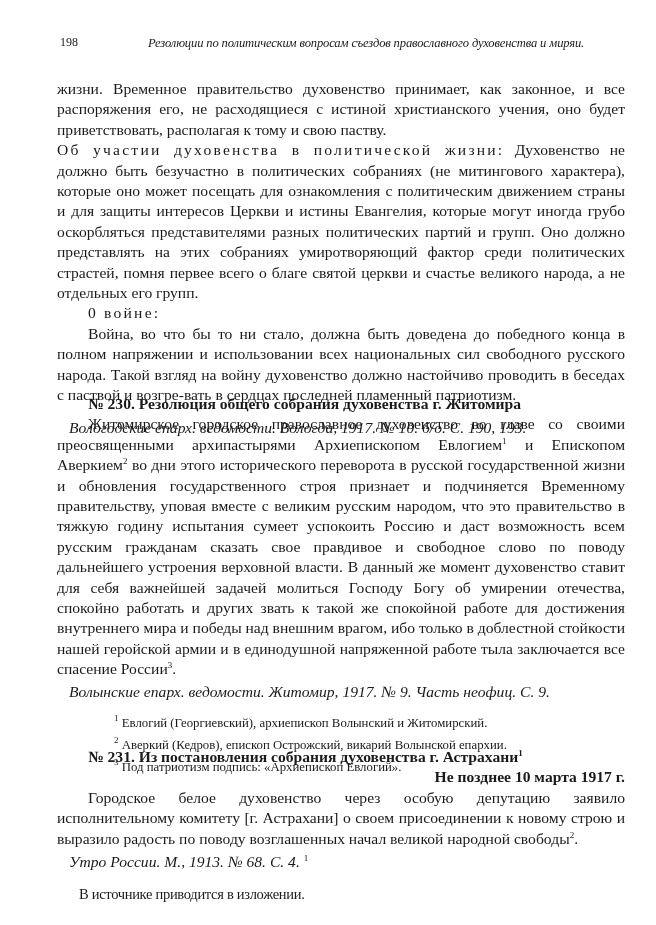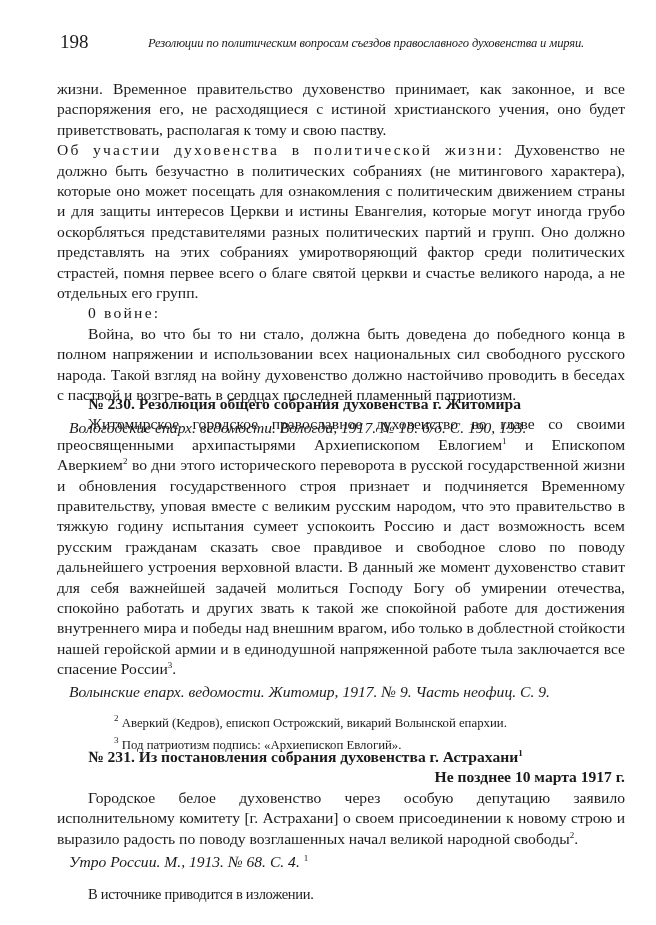--- a/index.html
+++ b/index.html
@@ -2,34 +2,34 @@
 <html><head>
 <meta charset="utf-8">
 <style>
   html, body { margin: 0; padding: 0; background: #ffffff; }
   body {
     width: 656px; height: 925px; position: relative; overflow: hidden;
     font-family: "Liberation Serif", "DejaVu Serif", serif;
     color: #1a1a1a;
   }
   .page-header { position: absolute; top: 30px; left: 0; width: 656px; height: 24px; }
-  .page-number { position: absolute; left: 60px; top: 0; font-size: 19px; line-height: 24px; }
+  .page-number { position: absolute; left: 60px; top: 0; font-size: 12px; line-height: 24px; }
   .running-head { position: absolute; left: 148px; top: 5px; font-size: 12.6px; line-height: 16px; letter-spacing: -0.15px; white-space: nowrap; font-style: italic; }
 
   .body { position: absolute; left: 57px; top: 79px; width: 568px; font-size: 15.6px; line-height: 20.4px; }
   .p { text-align: justify; margin: 0; }
   .indent { text-indent: 31px; }
   .spaced { letter-spacing: 2.2px; }
   .section { position: absolute; left: 57px; width: 568px; font-size: 15.6px; line-height: 20.4px; }
   .cite { text-align: left; font-style: italic; margin: 12px; }
   .heading { font-weight: bold; margin: 0 0 0 31px; }
   .date { font-weight: bold; text-align: right; margin: 0; }
   .fn { font-size: 12.8px; line-height: 18px; margin: 0 0 0 57px; }
   sup { font-size: 9px; line-height: 0; vertical-align: 6px; }
-  .note { font-size: 14.5px; line-height: 20px; margin: 0 0 0 31px; letter-spacing: -0.3px; }
+  .note { font-size: 14.5px; line-height: 20px; margin: 0 0 0 22px; letter-spacing: -0.3px; }
 </style>
 </head>
 <body>
 
 <div class="page-header">
   <span class="page-number">198</span>
   <span class="running-head">Резолюции по политическим вопросам съездов православного духовенства и миряи.</span>
 </div>
 
 <div class="body">
@@ -38,20 +38,21 @@
   <p class="p" style="margin-left:31px"><span class="spaced">0 войне:</span></p>
   <p class="p indent">Война, во что бы то ни стало, должна быть доведена до победного конца в полном напряжении и использовании всех национальных сил свободного русского народа. Такой взгляд на войну духовенство должно настойчиво проводить в беседах с паствой и возгре-вать в сердцах последней пламенный патриотизм.</p>
   <p class="cite">Вологодские епарх. ведомости. Вологда, 1917. № 10. б/о. С. 190, 193.</p>
 </div>
 
 <div class="section" style="top:394px">
   <p class="heading">№ 230. Резолюция общего собрания духовенства г. Житомира</p>
   <p class="p indent"><span>Житомирское городское православное духовенство во главе со своими преосвященными архипастырями Архиепископом Евлогием</span><sup>1</sup><span> и Епископом Аверкием</span><sup>2</sup><span> во дни этого исторического переворота в русской государственной жизни и обновления государственного строя признает и подчиняется Временному правительству, уповая вместе с великим русским народом, что это правительство в тяжкую годину испытания сумеет успокоить Россию и даст возможность всем русским гражданам сказать свое правдивое и свободное слово по поводу дальнейшего устроения верховной власти. В данный же момент духовенство ставит для себя важнейшей задачей молиться Господу Богу об умирении отечества, спокойно работать и других звать к такой же спокойной работе для достижения внутреннего мира и победы над внешним врагом, ибо только в доблестной стойкости нашей геройской армии и в единодушной напряженной работе тыла заключается все спасение России</span><sup>3</sup><span>.</span></p>
   <p class="cite" style="margin-top:2px">Волынские епарх. ведомости. Житомир, 1917. № 9. Часть неофиц. С. 9.</p>
   <div style="margin-top:1px">
+    <p class="fn"><sup>1</sup><span> Евлогий (Георгиевский), архиепископ Волынский и Житомирский.</span></p>
     <p class="fn" style="margin-top:4px"><sup>2</sup><span> Аверкий (Кедров), епископ Острожский, викарий Волынской епархии.</span></p>
     <p class="fn" style="margin-top:4px"><sup>3</sup><span> Под патриотизм подпись: «Архиепископ Евлогий».</span></p>
   </div>
 </div>
 
 <div class="section" style="top:747px">
   <p class="heading"><span>№ 231. Из постановления собрания духовенства г. Астрахани</span><sup>1</sup></p>
   <p class="date">Не позднее 10 марта 1917 г.</p>
   <p class="p indent"><span>Городское белое духовенство через особую депутацию заявило исполнительному комитету [г. Астрахани] о своем присоединении к новому строю и выразило радость по поводу возглашенных начал великой народной свободы</span><sup>2</sup><span>.</span></p>
   <p class="cite" style="margin-top:3px"><span>Утро России. М., 1913. № 68. С. 4.</span> <sup style="font-style:normal">1</sup></p>

